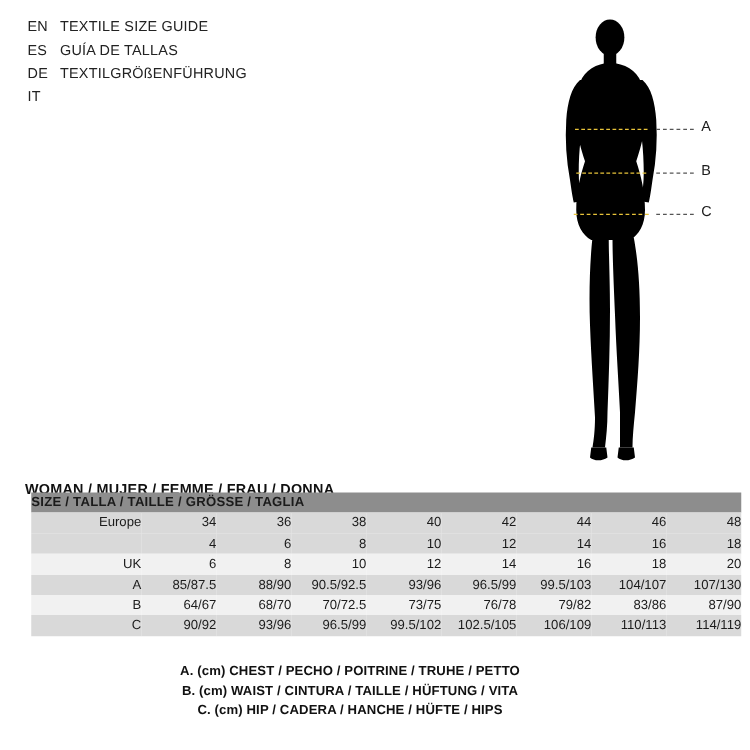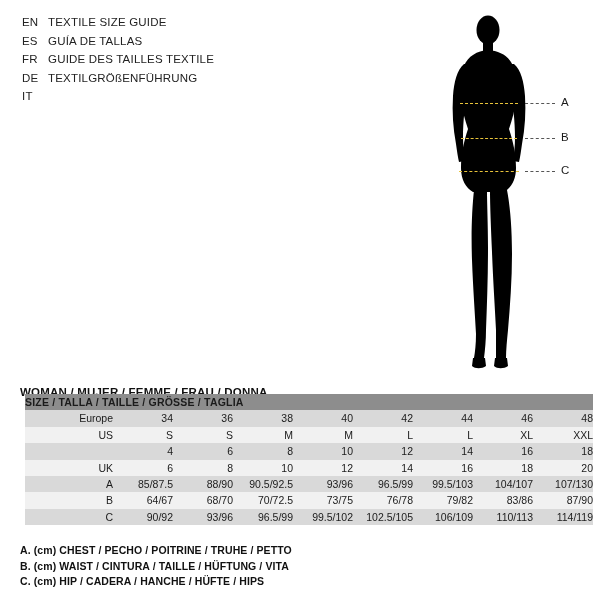--- a/index.html
+++ b/index.html
@@ -122,22 +122,23 @@
     text-align: right;
   }
   .cell-val {
     text-align: right;
   }
 
   
   .legend {
     position: absolute;
     left: 20px;
-    top: 543px;
+    top: 530px;
     width: 520px;
+    text-align: center;
   }
   .legend-row {
     font-size: 10.5px;
     font-weight: bold;
     letter-spacing: 0.1px;
     color: #111;
     height: 15.5px;
     line-height: 15.5px;
     white-space: nowrap;
   }
@@ -148,24 +149,20 @@
 <div class="page">
 
   <div class="lang-block">
     <div class="lang-row">
       <div class="lang-code">EN</div>
       <div class="lang-text">TEXTILE SIZE GUIDE</div>
     </div>
     <div class="lang-row">
       <div class="lang-code">ES</div>
       <div class="lang-text">GUÍA DE TALLAS</div>
-    </div>
-    <div class="lang-row">
-      <div class="lang-code">FR</div>
-      <div class="lang-text">GUIDE DES TAILLES TEXTILE</div>
     </div>
     <div class="lang-row">
       <div class="lang-code">DE</div>
       <div class="lang-text">TEXTILGRÖßENFÜHRUNG</div>
     </div>
     <div class="lang-row">
       <div class="lang-code">IT</div>
     </div>
   </div>
 
@@ -267,31 +264,20 @@
           <td class="cell-val">34</td>
           <td class="cell-val">36</td>
           <td class="cell-val">38</td>
           <td class="cell-val">40</td>
           <td class="cell-val">42</td>
           <td class="cell-val">44</td>
           <td class="cell-val">46</td>
           <td class="cell-val">48</td>
         </tr>
 
-        <tr class="row-light">
-          <td class="cell-label">US</td>
-          <td class="cell-val">S</td>
-          <td class="cell-val">S</td>
-          <td class="cell-val">M</td>
-          <td class="cell-val">M</td>
-          <td class="cell-val">L</td>
-          <td class="cell-val">L</td>
-          <td class="cell-val">XL</td>
-          <td class="cell-val">XXL</td>
-        </tr>
 
         <tr class="row-grey">
           <td class="cell-label"></td>
           <td class="cell-val">4</td>
           <td class="cell-val">6</td>
           <td class="cell-val">8</td>
           <td class="cell-val">10</td>
           <td class="cell-val">12</td>
           <td class="cell-val">14</td>
           <td class="cell-val">16</td>

